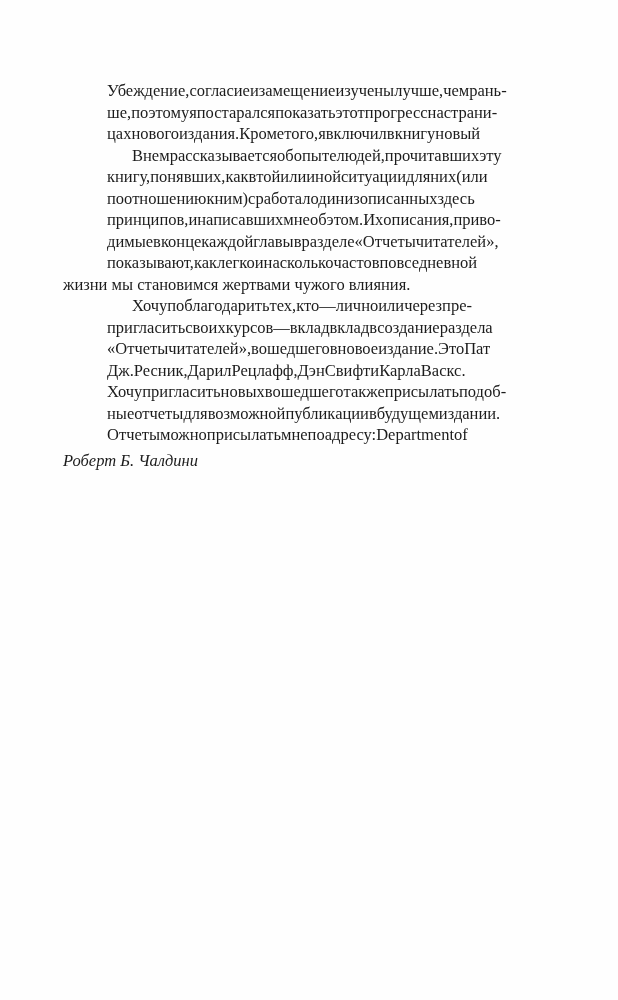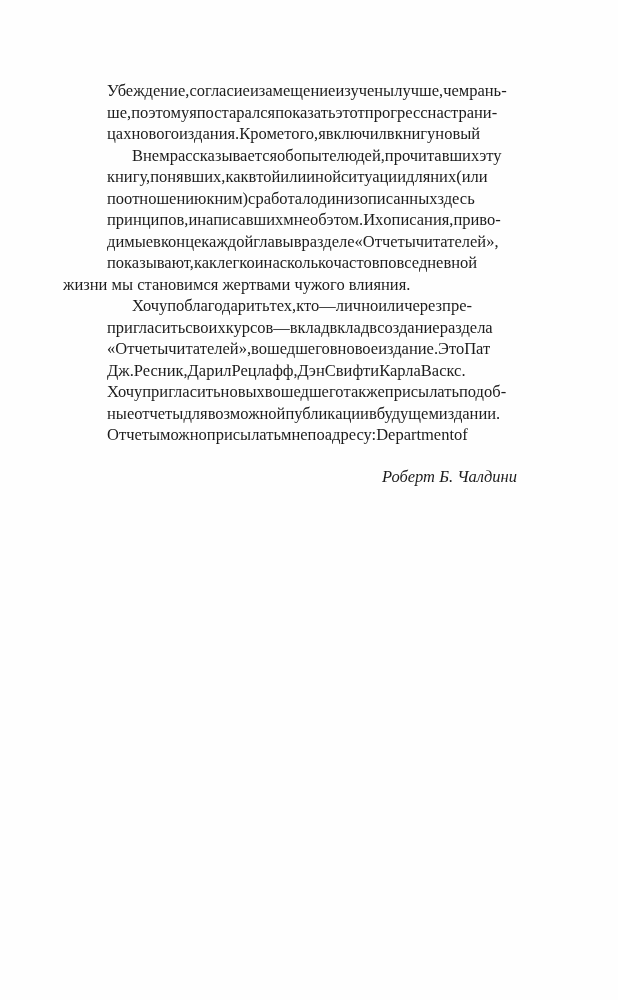--- a/index.html
+++ b/index.html
@@ -32,24 +32,24 @@
     white-space: nowrap;
   }
   .line.just {
     display: flex;
     margin-left: 44px;
   }
   .line.indent {
     padding-left: 25px;
   }
   .signature {
-    margin-top: 20px;
+    margin-top: 4px;
     height: 21.5px;
     line-height: 21.5px;
-    text-align: right;
+    text-align: left;
     padding-right: 12px;
     font-style: italic;
   }
 </style>
 </head>
 <body style="background: rgb(254, 254, 254); color: rgb(28, 28, 28);">
 
 <div class="page">
   <div class="text-block">
     <div>

